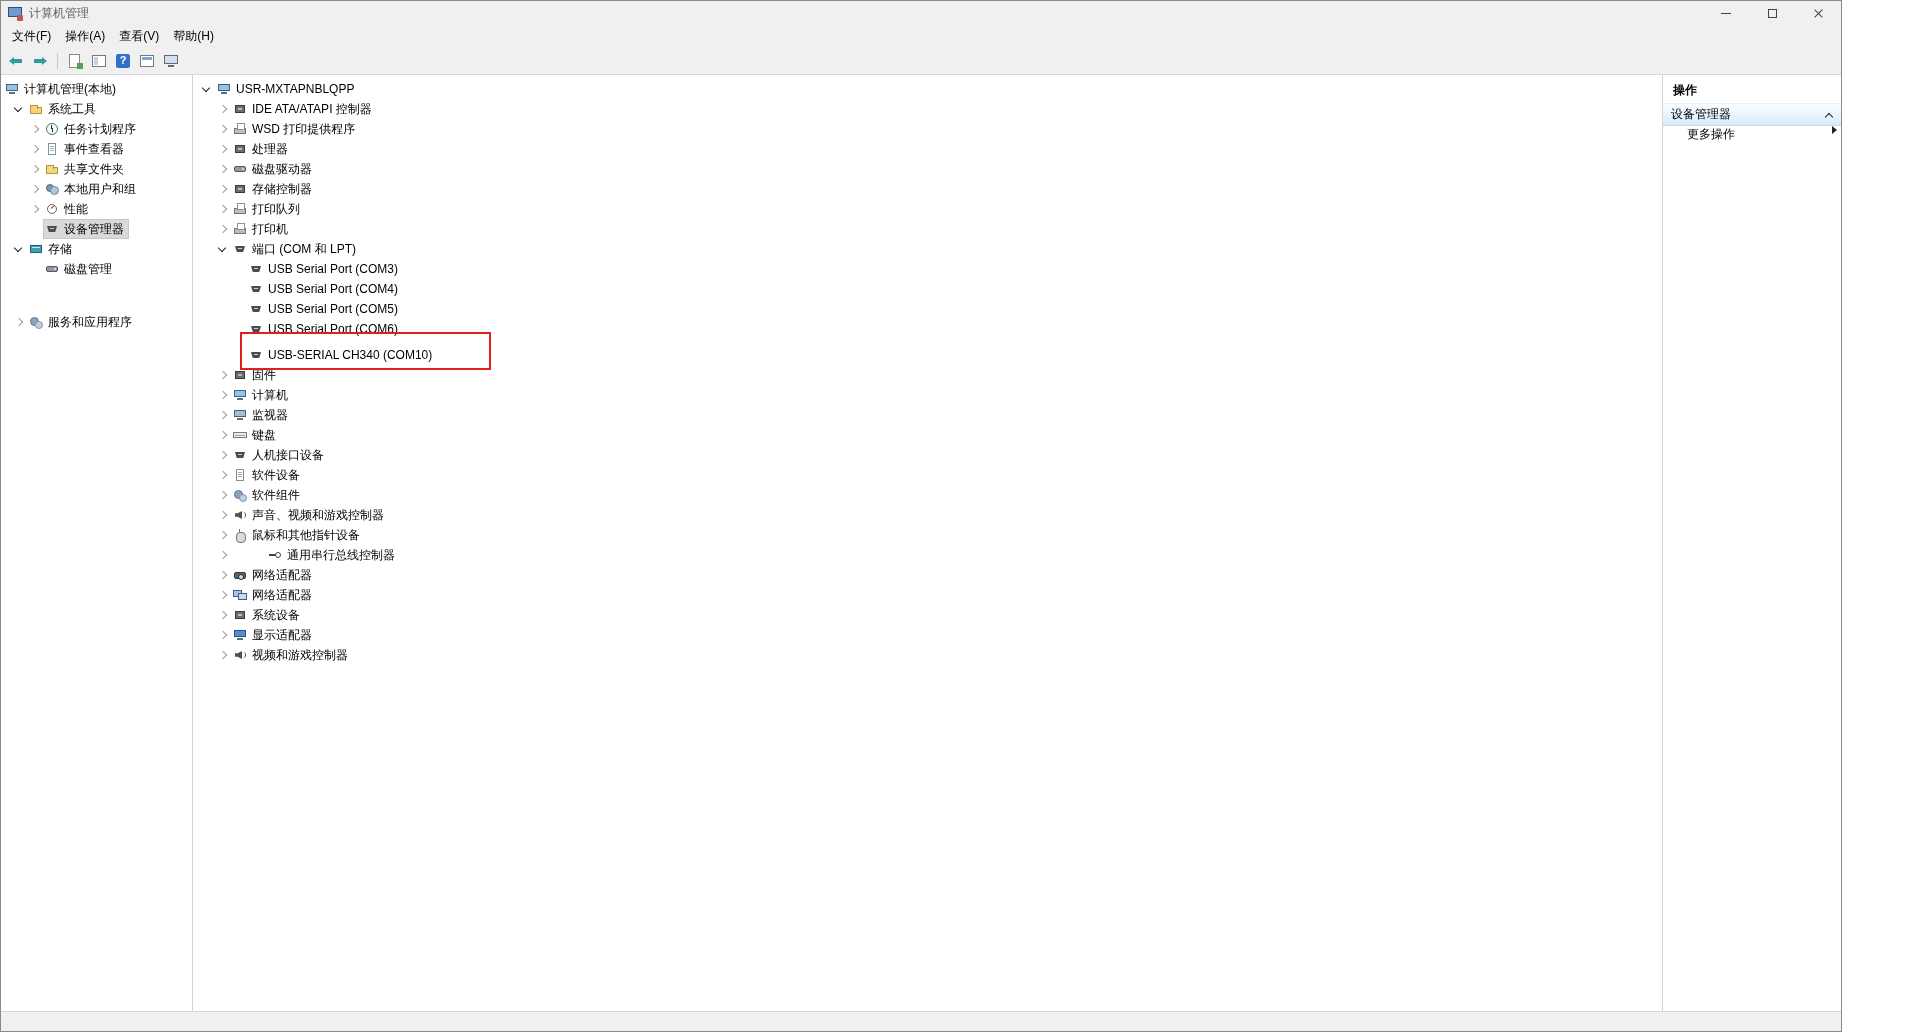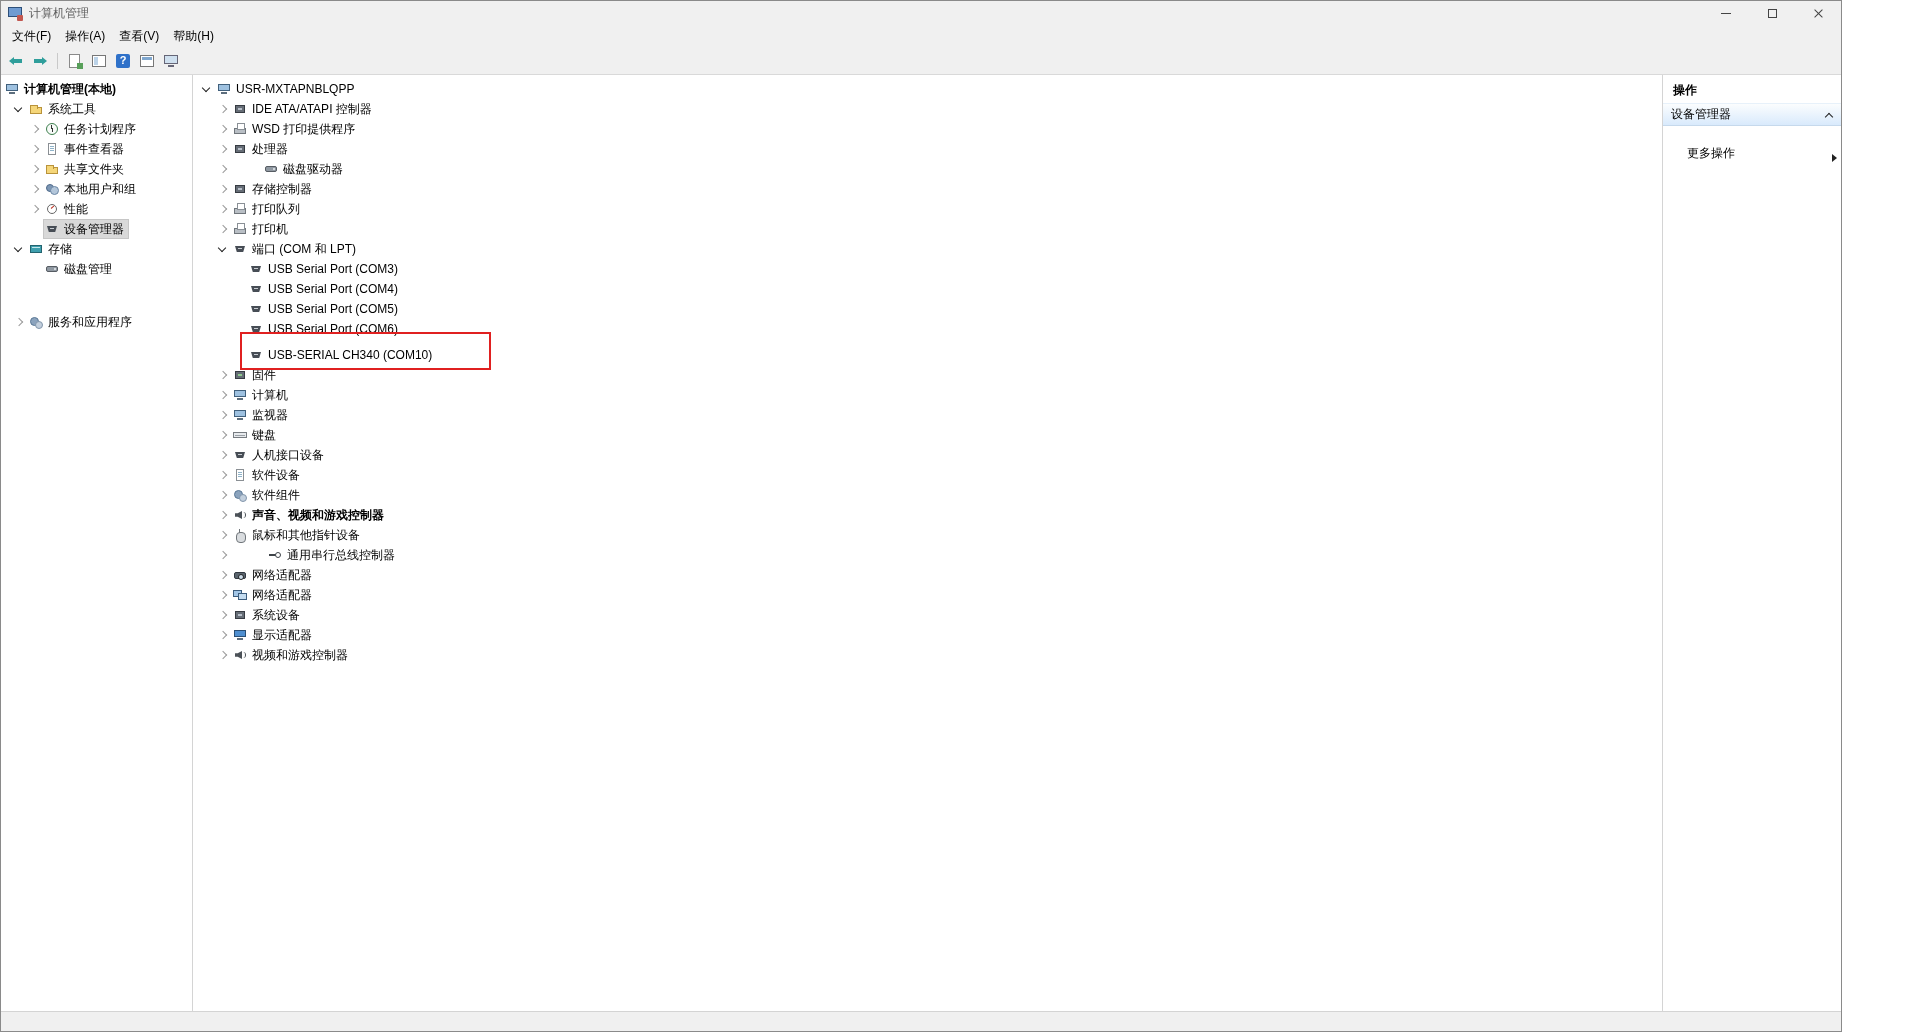--- a/index.html
+++ b/index.html
@@ -148,21 +148,21 @@
   .red-annotation{position:absolute;left:47px;top:257px;width:247px;height:34px;
                   border:2px solid #e02020;z-index:5;pointer-events:none}
 
   
   .actions-title{height:28px;line-height:30px;padding-left:10px;font-weight:bold}
   .actions-section{height:21px;display:flex;align-items:center;justify-content:space-between;padding:0 6px 0 8px;
                    background:linear-gradient(#fbfdfe,#d9eafc);border-top:1px solid #e7f1fa;border-bottom:1px solid #c6d9ec}
   .chev-up{position:relative;width:12px;height:12px}
   .chev-up::before{content:"";position:absolute;left:3px;top:5px;width:5px;height:5px;
                    border-top:1px solid #222;border-right:1px solid #222;transform:rotate(-45deg)}
-  .actions-more{height:22px;margin-top:14px;display:flex;align-items:flex-end;justify-content:space-between;
+  .actions-more{height:22px;margin-top:0;display:flex;align-items:flex-start;justify-content:space-between;
                 padding:0 4px 0 24px}
   .tri-right{width:0;height:0;border-left:5px solid #222;border-top:4px solid transparent;border-bottom:4px solid transparent}
 
   
   .statusbar{flex:0 0 19px;background:#f0f0f0;border-top:1px solid #d4d4d4}
 </style>
 </head>
 <body>
 
 <div class="window">
@@ -212,21 +212,21 @@
       </div>
       <div class="tbtn">
         <span class="tb tb-action-pane-toggle"></span>
       </div>
     </div>
 
   <div class="main">
 
     <div class="pane left">
       <div class="tree">
-          <div class="trow" style="padding-left: 2px; font-weight: bold;">
+          <div class="trow" style="padding-left: 2px;">
 
     <span class="rowbody">
       <span class="ticon i-computer"></span>
       <span class="tlabel">计算机管理(本地)</span>
     </span>
   </div>
           <div class="trow" style="padding-left: 10px;">
     <span class="chev expanded"></span>
     <span class="rowbody">
       <span class="ticon i-system-tools-folder"></span>
@@ -322,21 +322,21 @@
       <span class="tlabel">WSD 打印提供程序</span>
     </span>
   </div>
           <div class="trow" style="padding-left: 22px;">
     <span class="chev collapsed"></span>
     <span class="rowbody">
       <span class="ticon i-processor"></span>
       <span class="tlabel">处理器</span>
     </span>
   </div>
-          <div class="trow" style="padding-left: 22px; gap: 31px;">
+          <div class="trow" style="padding-left: 22px;">
     <span class="chev collapsed"></span>
     <span class="rowbody">
       <span class="ticon i-disk-drive"></span>
       <span class="tlabel">磁盘驱动器</span>
     </span>
   </div>
           <div class="trow" style="padding-left: 22px;">
     <span class="chev collapsed"></span>
     <span class="rowbody">
       <span class="ticon i-storage-controller"></span>
@@ -441,21 +441,21 @@
       <span class="tlabel">软件设备</span>
     </span>
   </div>
           <div class="trow" style="padding-left: 22px;">
     <span class="chev collapsed"></span>
     <span class="rowbody">
       <span class="ticon i-software-component"></span>
       <span class="tlabel">软件组件</span>
     </span>
   </div>
-          <div class="trow" style="padding-left: 22px; font-weight: bold;">
+          <div class="trow" style="padding-left: 22px;">
     <span class="chev collapsed"></span>
     <span class="rowbody">
       <span class="ticon i-sound-controller"></span>
       <span class="tlabel">声音、视频和游戏控制器</span>
     </span>
   </div>
           <div class="trow" style="padding-left: 22px;">
     <span class="chev collapsed"></span>
     <span class="rowbody">
       <span class="ticon i-mouse"></span>

